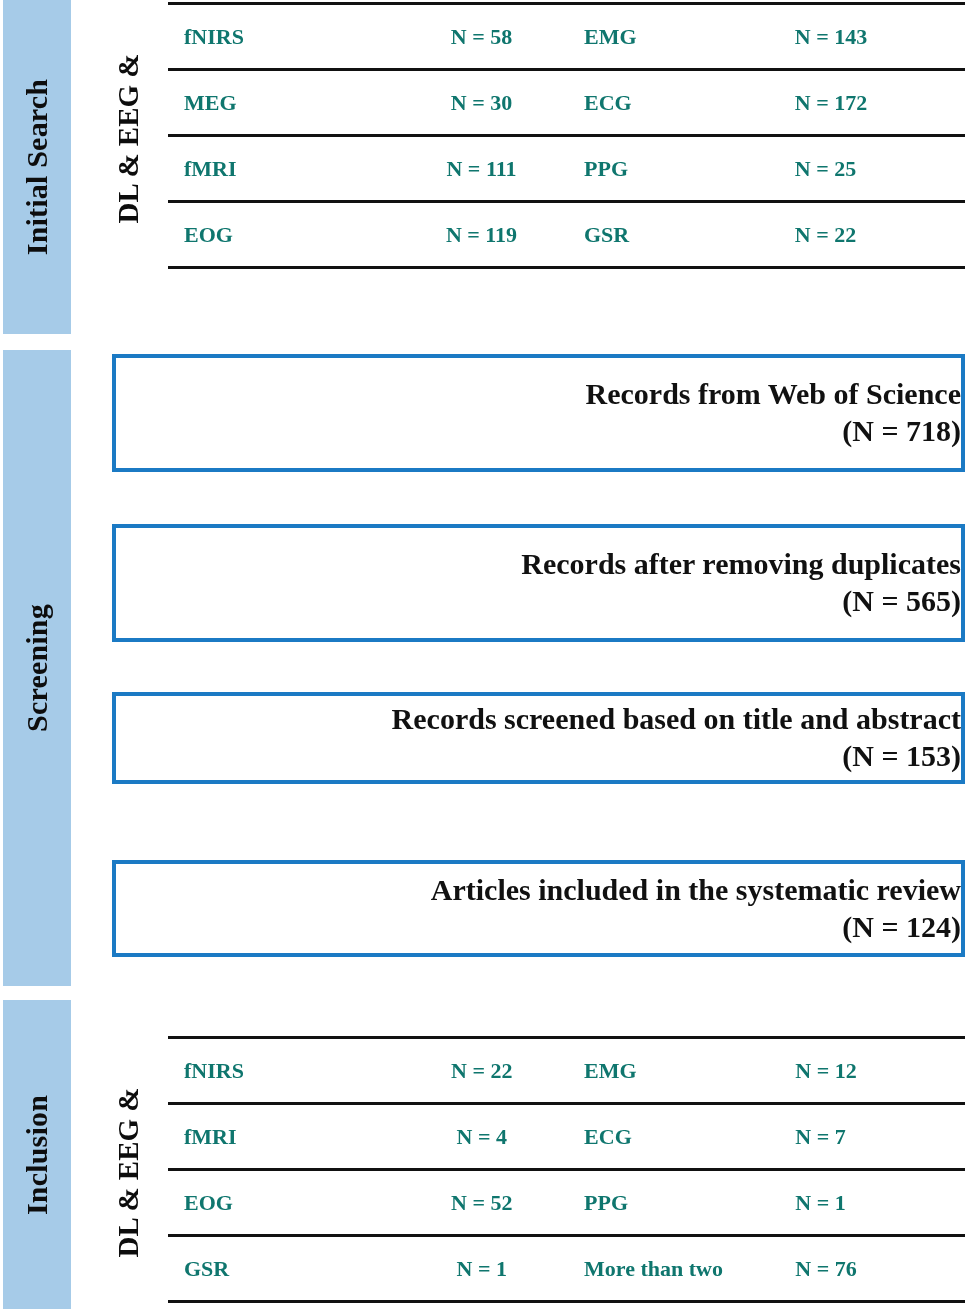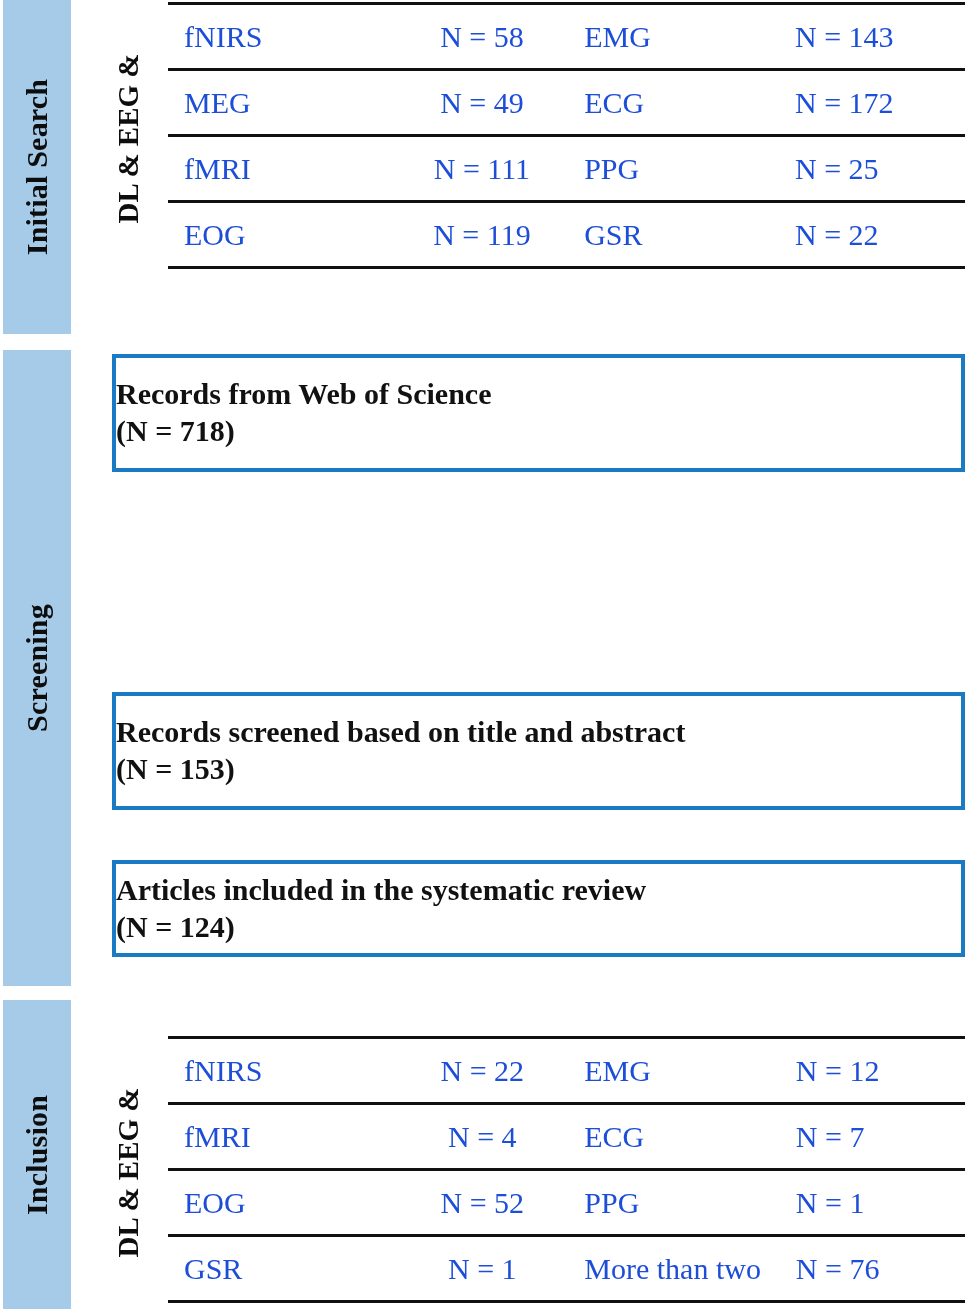--- a/index.html
+++ b/index.html
@@ -50,23 +50,23 @@
   
   .modality-table {
     position: absolute;
     left: 168px;
     width: 797px;
     border-collapse: collapse;
   }
   .modality-table td {
     border-top: 3.5px solid #111111;
     border-bottom: 3.5px solid #111111;
-    font-weight: normal;
-    font-size: 30px;
-    color: #1d4ed8;
+    font-weight: bold;
+    font-size: 22px;
+    color: #0f766e;
     padding: 0;
     height: 63px;
     vertical-align: middle;
     line-height: 1;
   }
   .modality-table td.c1 { width: 186px; text-align: left;   padding-left: 16px; }
   .modality-table td.c2 { width: 225px; text-align: center;   padding-left: 22px; }
   .modality-table td.c3 { width: 200px; text-align: left; }
   .modality-table td.c4 { width: 186px; text-align: left;   padding-left: 26px; }
 
@@ -95,34 +95,34 @@
   
   .flow-box {
     position: absolute;
     left: 112px;
     width: 853px;
     border: 4px solid #1b7ac4;
     background: #ffffff;
     box-sizing: border-box;
     display: flex;
     flex-direction: column;
-    align-items: flex-start;
+    align-items: flex-end;
     justify-content: center;
     text-align: center;
   }
   .flow-box .line {
     font-weight: bold;
     font-size: 30px;
     color: #111111;
     line-height: 1.22;
   }
 
   #box-1 { top: 354px;  height: 118px; }
   #box-2 { top: 524px;  height: 118px; }
-  #box-3 { top: 692px;  height: 118px; }
+  #box-3 { top: 692px;  height: 92px; }
   #box-4 { top: 860px;  height: 97px; }
 </style>
 </head>
 <body>
 
 <div id="stage">
 
   <div class="stage-bar" id="bar-initial">
     <div class="stage-bar-text">Initial Search</div>
   </div>
@@ -142,21 +142,21 @@
   <table class="modality-table" id="table-initial">
     <tbody>
       <tr>
         <td class="c1">fNIRS</td>
         <td class="c2">N = 58</td>
         <td class="c3">EMG</td>
         <td class="c4">N = 143</td>
       </tr>
       <tr>
         <td class="c1">MEG</td>
-        <td class="c2">N = 49</td>
+        <td class="c2">N = 30</td>
         <td class="c3">ECG</td>
         <td class="c4">N = 172</td>
       </tr>
       <tr>
         <td class="c1">fMRI</td>
         <td class="c2">N = 111</td>
         <td class="c3">PPG</td>
         <td class="c4">N = 25</td>
       </tr>
       <tr>
@@ -166,20 +166,24 @@
         <td class="c4">N = 22</td>
       </tr>
     </tbody>
   </table>
 
   <div class="flow-box" id="box-1">
     <div class="line">Records from Web of Science</div>
     <div class="line">(N = 718)</div>
   </div>
 
+  <div class="flow-box" id="box-2">
+    <div class="line">Records after removing duplicates</div>
+    <div class="line">(N = 565)</div>
+  </div>
 
   <div class="flow-box" id="box-3">
     <div class="line">Records screened based on title and abstract</div>
     <div class="line">(N = 153)</div>
   </div>
 
   <div class="flow-box" id="box-4">
     <div class="line">Articles included in the systematic review</div>
     <div class="line">(N = 124)</div>
   </div>

